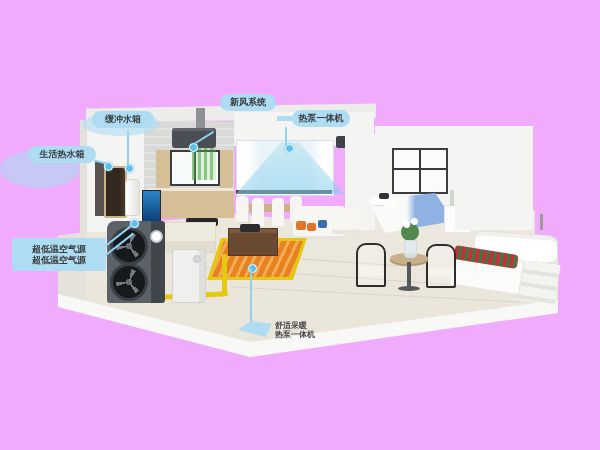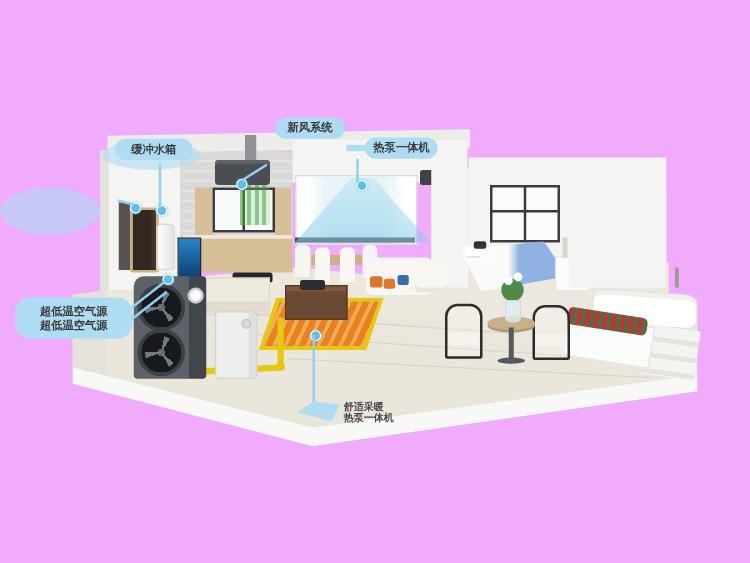--- a/index.html
+++ b/index.html
@@ -150,30 +150,33 @@
   <div class="abs lead" style="left:102px;top:257px;width:40px;height:2px;transform:rotate(-38deg);transform-origin:left center"></div>
   <div class="abs lead" style="left:250px;top:268px;width:2px;height:54px"></div>
   <div class="abs" style="left:277px;top:116px;width:15px;height:5px;background:#aedcf2"></div>
 
   <div class="abs blob" style="left:82px;top:112px;width:78px;height:24px"></div>
   <div class="abs bubble" style="left:92px;top:111px;width:62px;height:17px">
     <span>缓冲水箱</span>
   </div>
 
   <div class="abs blob" style="left:0px;top:150px;width:80px;height:38px"></div>
+  <div class="abs bubble" style="left:28px;top:146px;width:68px;height:17px">
+    <span>生活热水箱</span>
+  </div>
 
   <div class="abs bubble" style="left:220px;top:94px;width:56px;height:17px">
     <span>新风系统</span>
   </div>
 
   <div class="abs bubble" style="left:292px;top:110px;width:58px;height:17px">
     <span>热泵一体机</span>
   </div>
 
-  <div class="abs bubble" style="left:12px;top:238px;width:94px;height:33px;border-radius:12px;flex-direction:column;line-height:1.2">
+  <div class="abs bubble" style="left:12px;top:238px;width:94px;height:33px;border-radius:2px;flex-direction:column;line-height:1.2">
     <span>超低温空气源</span>
     <span>超低温空气源</span>
   </div>
 
   <div class="abs arrowF" style="left:238px;top:321px;width:34px;height:16px"></div>
   <div class="abs flabel" style="left:275px;top:321px">
     <div>舒适采暖</div>
     <div>热泵一体机</div>
   </div>
 

